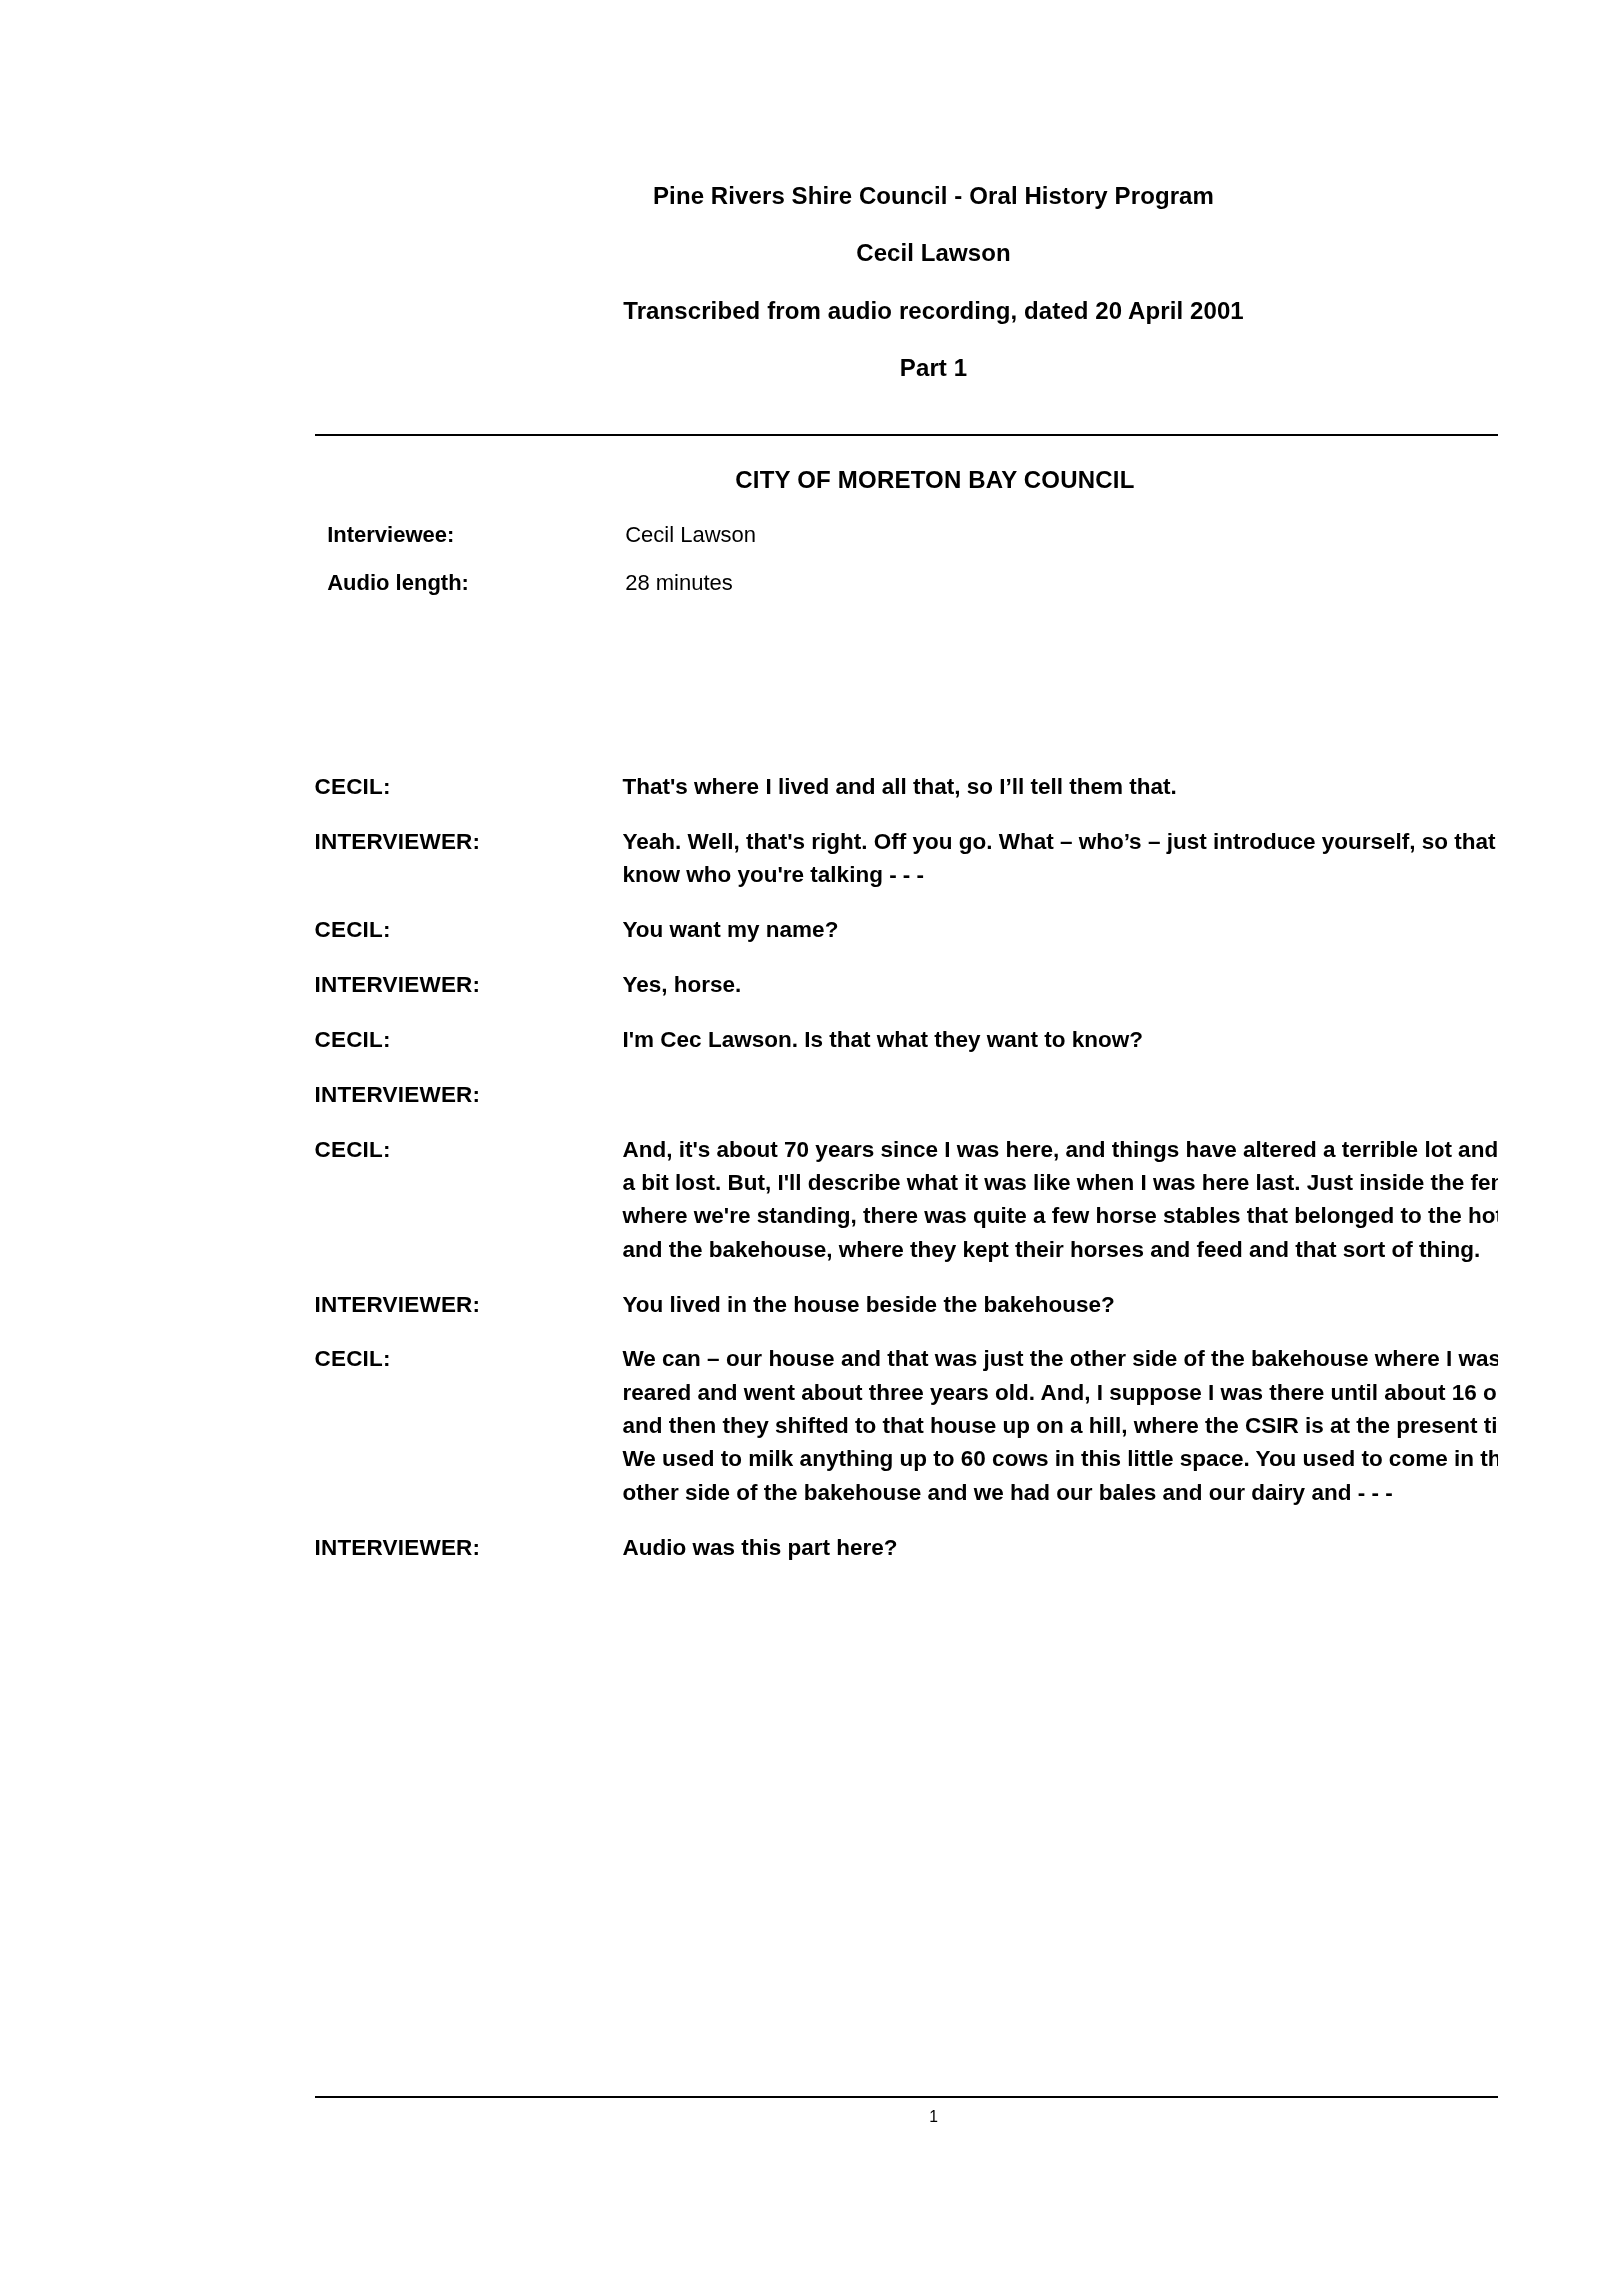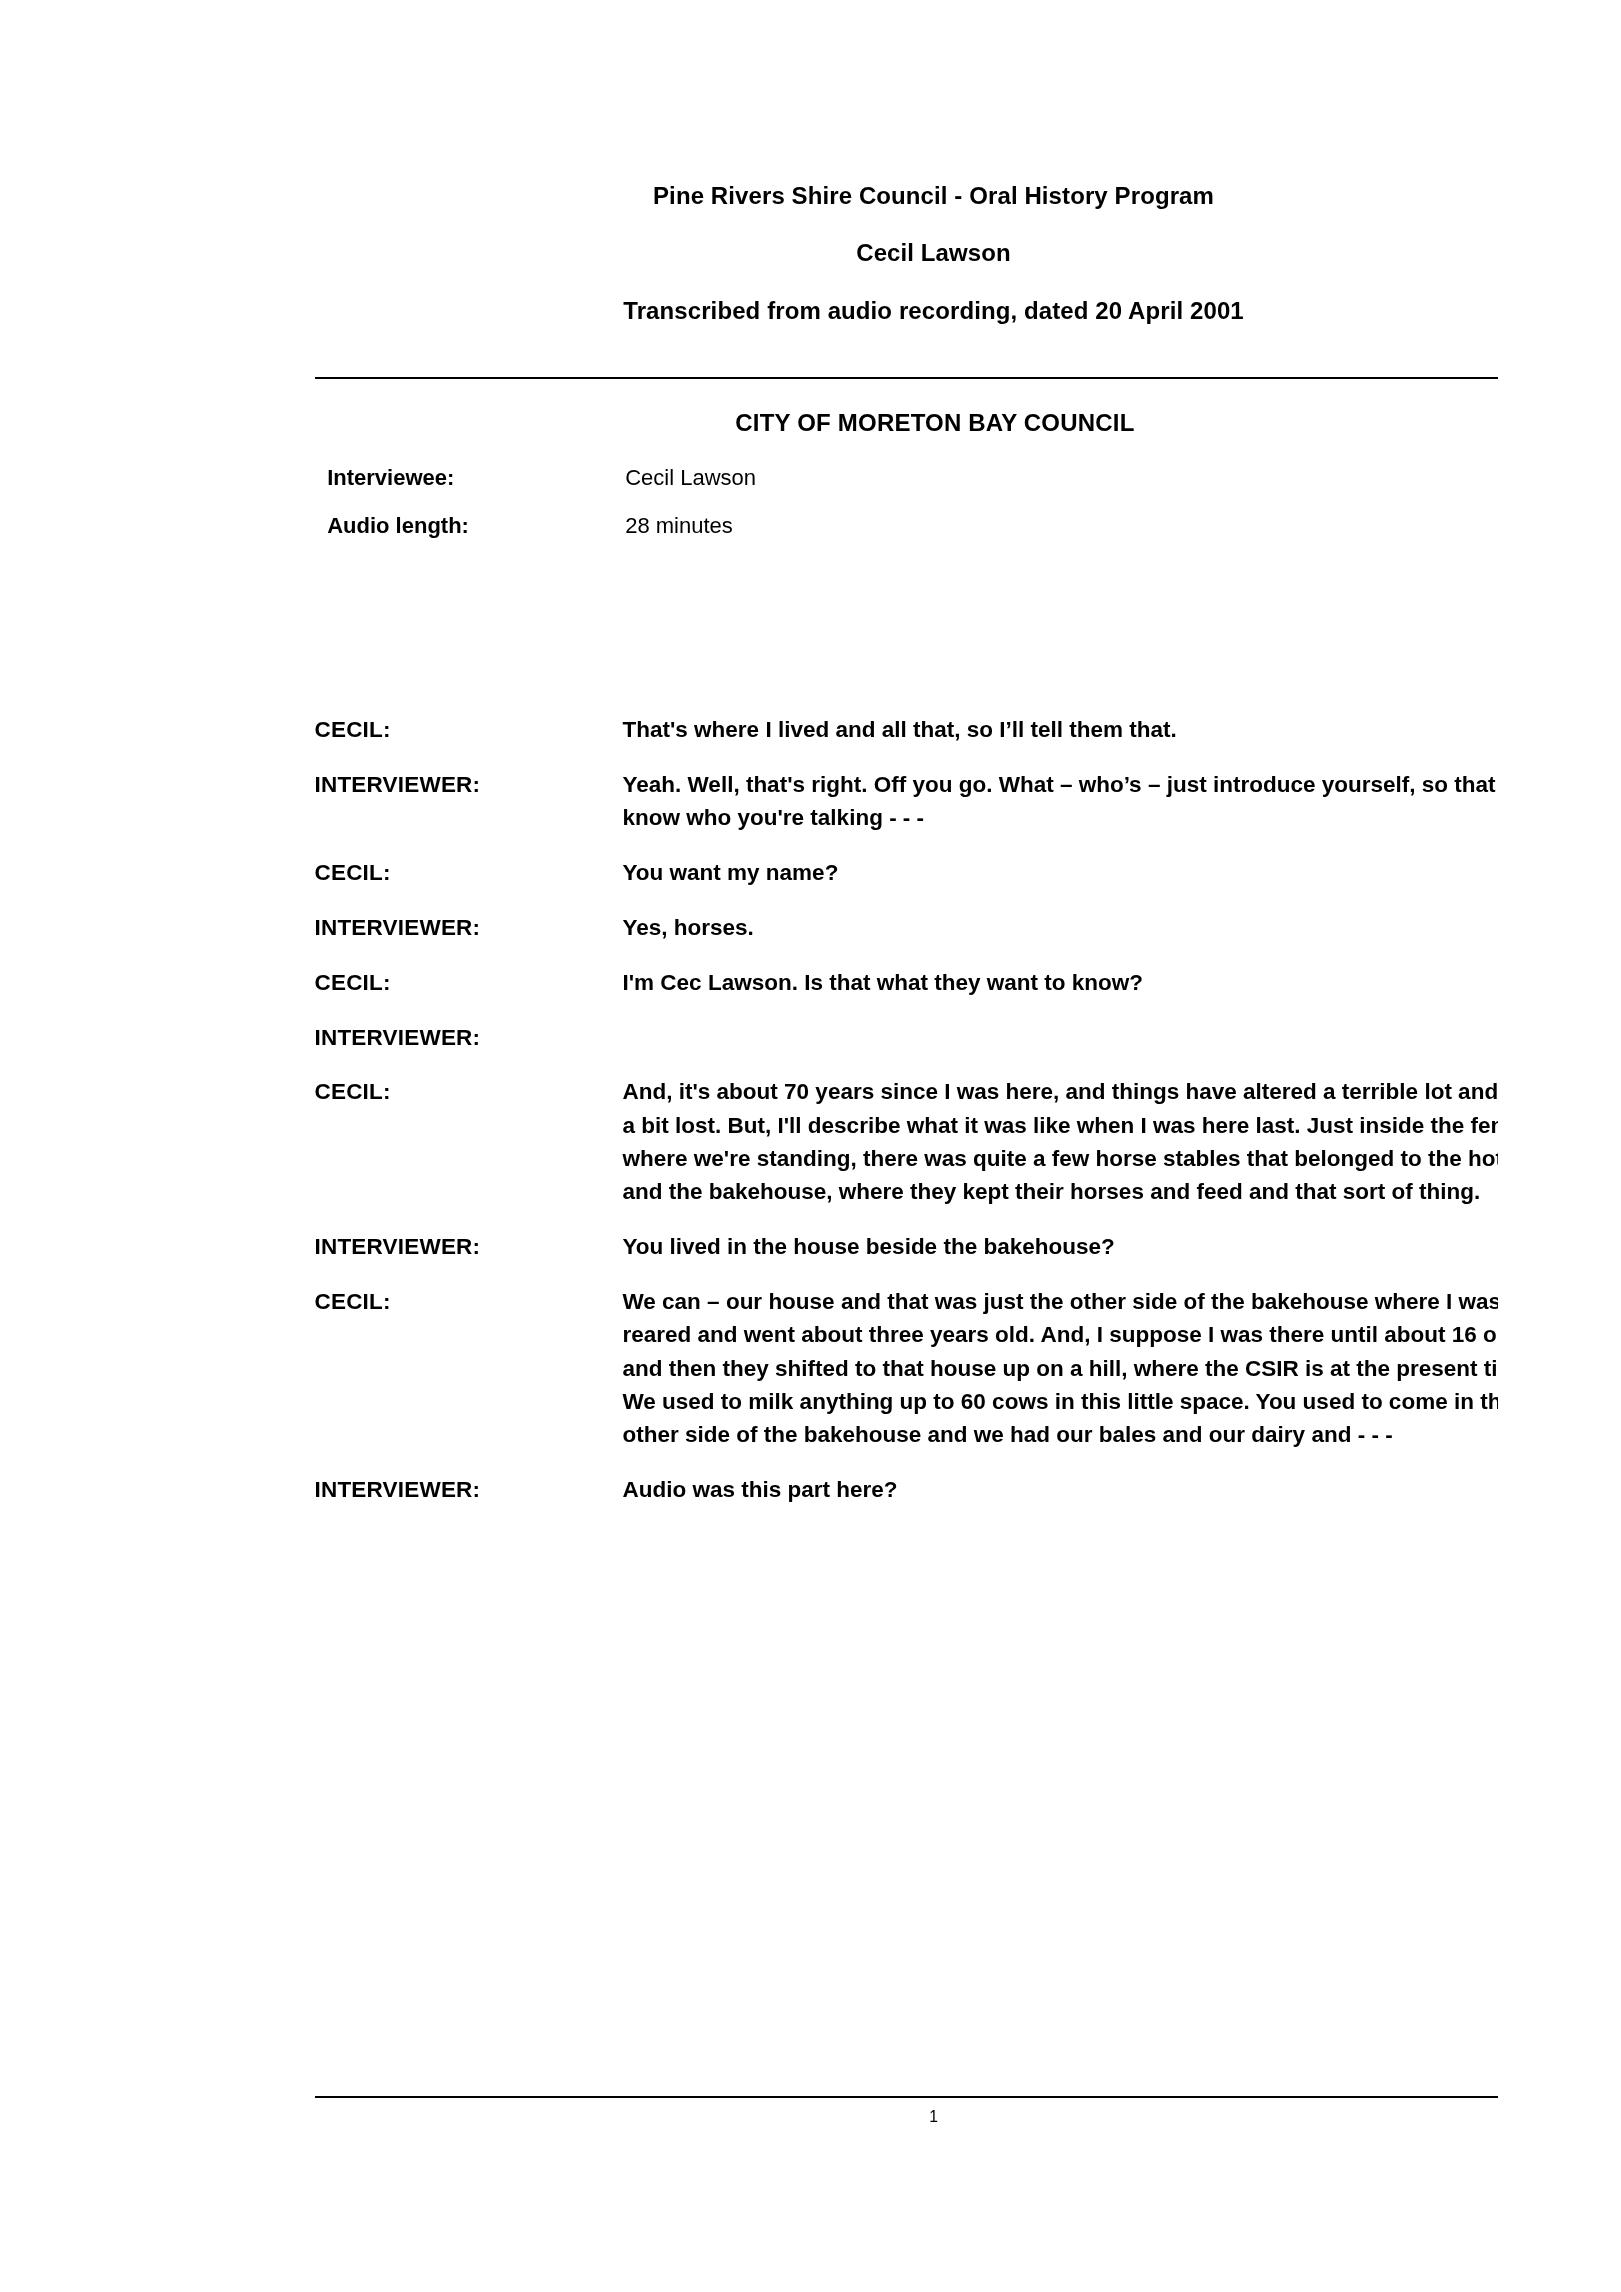--- a/index.html
+++ b/index.html
@@ -140,20 +140,21 @@
 <body>
 
 <div class="page">
 
   <div class="content">
 
     <div class="doc-header">
       <div class="hline">Pine Rivers Shire Council - Oral History Program</div>
       <div class="hline">Cecil Lawson</div>
       <div class="hline">Transcribed from audio recording, dated 20 April 2001</div>
+      <div class="hline">Part 1</div>
     </div>
 
     <hr class="rule rule-top">
 
     <div class="council-heading">CITY OF MORETON BAY COUNCIL</div>
 
     <table class="meta-table">
       <tbody>
         <tr>
           <td class="meta-label">Interviewee:</td>
@@ -178,21 +179,21 @@
         <div class="utterance">Yeah.  Well, that's right.  Off you go.  What – who’s – just introduce yourself, so that they know who you're talking - - -</div>
       </div>
 
       <div class="turn plain">
         <div class="speaker">CECIL:</div>
         <div class="utterance">You want my name?</div>
       </div>
 
       <div class="turn bold">
         <div class="speaker">INTERVIEWER:</div>
-        <div class="utterance">Yes, horses.</div>
+        <div class="utterance">Yes, horse.</div>
       </div>
 
       <div class="turn plain">
         <div class="speaker">CECIL:</div>
         <div class="utterance">I'm Cec Lawson.  Is that what they want to know?</div>
       </div>
 
       <div class="turn bold">
         <div class="speaker">INTERVIEWER:</div>
       </div>

